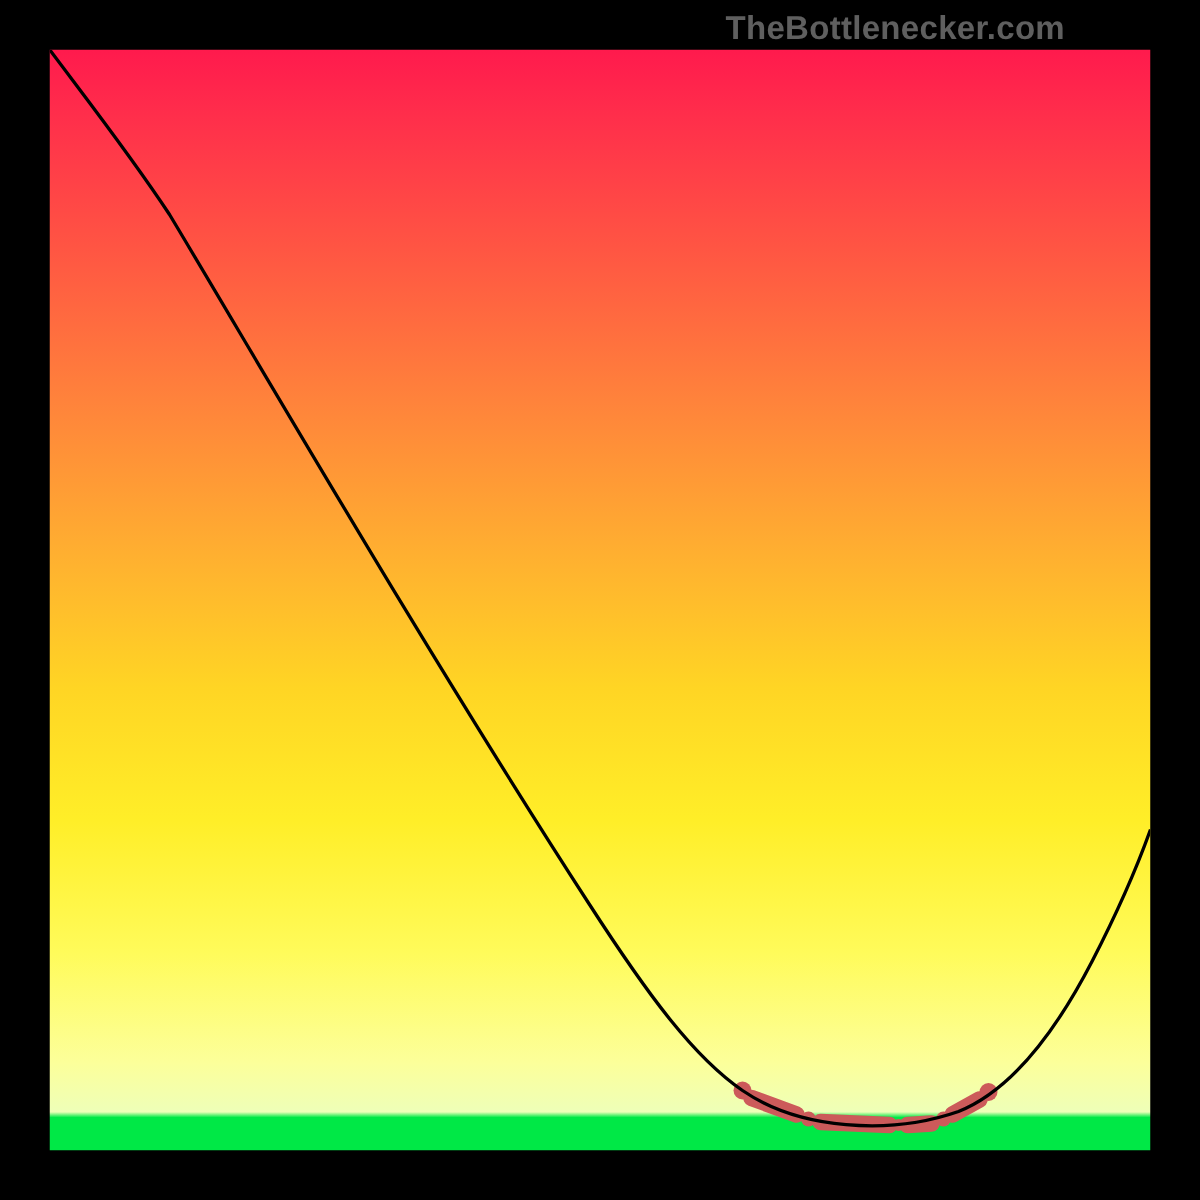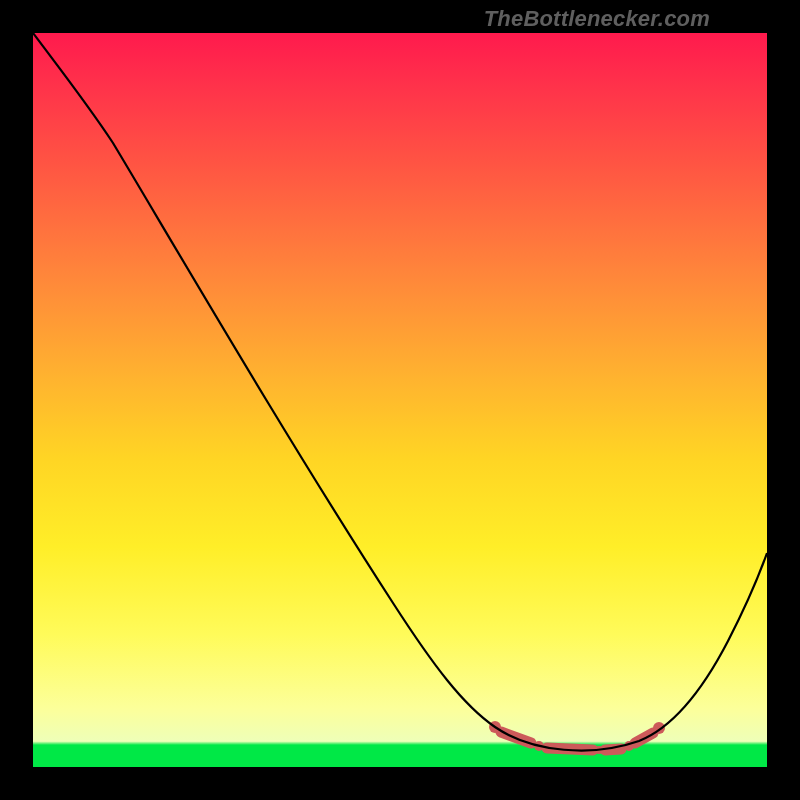--- a/index.html
+++ b/index.html
@@ -9,21 +9,20 @@
     height: 800px;
     background: #000;
     overflow: hidden;
     font-family: Arial, Helvetica, sans-serif;
   }
   .frame {
     position: relative;
     width: 720px;
     height: 800px;
     background: #000;
-    font-style: italic;
   }
   .watermark {
     position: absolute;
     top: 6px;
     right: 10px;
     color: #5f5f5f;
     font-size: 22px;
     font-weight: 600;
     letter-spacing: 0.2px;
     z-index: 10;

